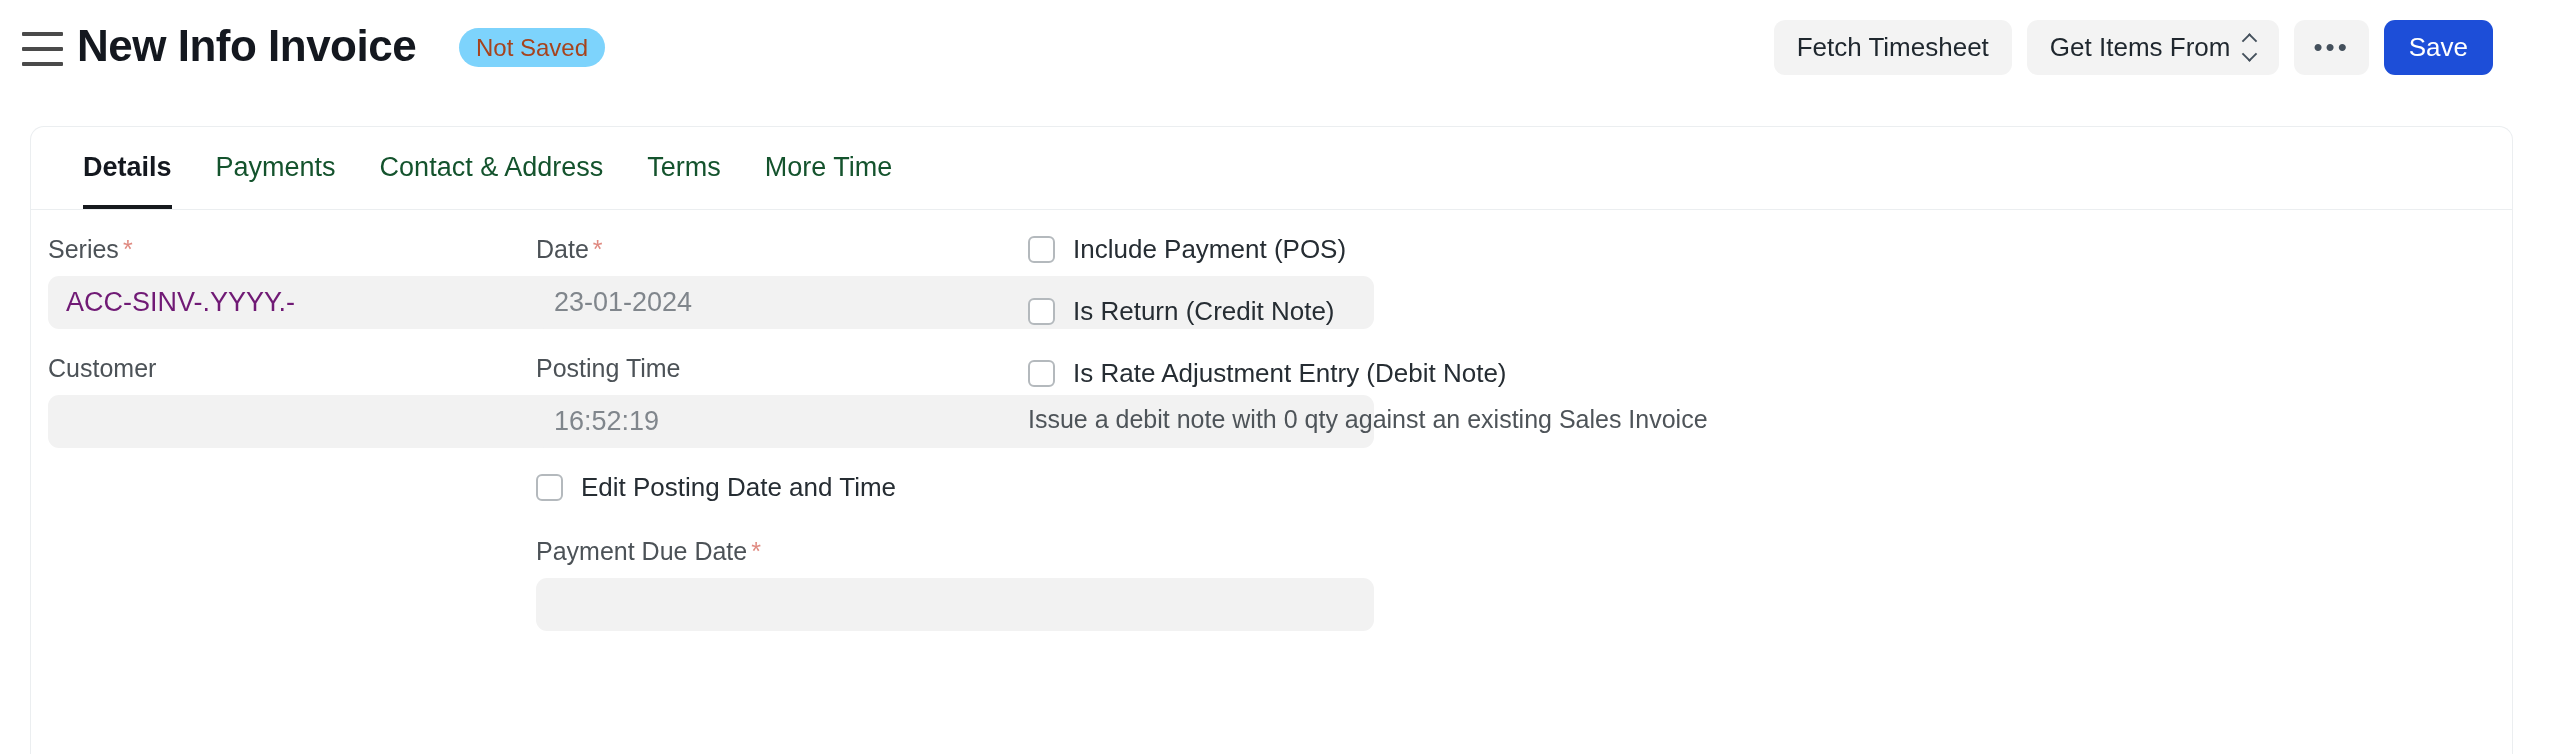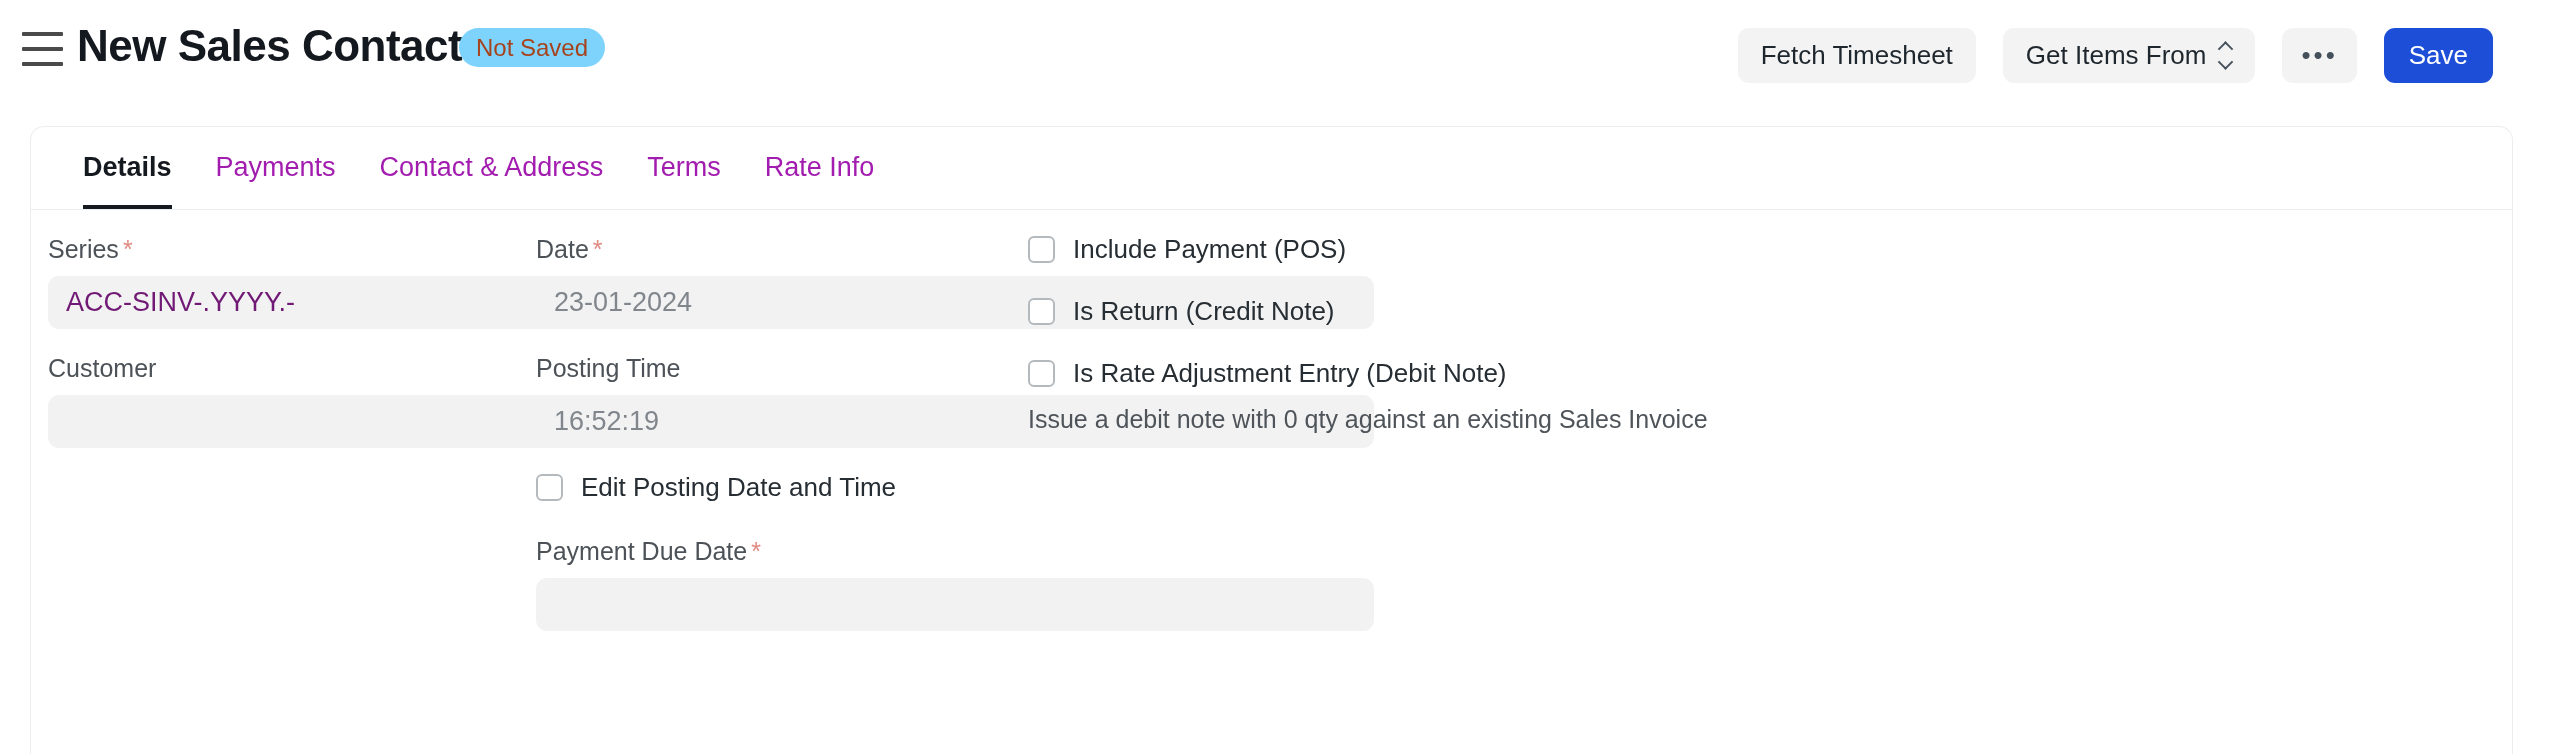--- a/index.html
+++ b/index.html
@@ -53,23 +53,23 @@
     display: flex; align-items: center;
     background: #7dd3fc;
     color: #a6431d;
     font-size: 24px;
     border-radius: 20px;
     white-space: nowrap;
   }
 
   .topbar-actions {
     position: absolute;
-    right: 83px; top: 28px;
+    right: 83px; top: 20px;
     height: 55px;
-    display: flex; align-items: center; gap: 27px;
+    display: flex; align-items: center; gap: 15px;
   }
 
   .btn {
     height: 55px;
     display: flex; align-items: center; justify-content: center;
     gap: 12px;
     padding: 0 23px;
     border: none;
     border-radius: 11px;
     background: #f3f3f3;
@@ -123,21 +123,21 @@
     border-bottom: 1px solid #ebeef0;
     display: flex; align-items: flex-end;
     padding-left: 30px;
   }
   .tab {
     position: relative;
     height: 83px;
     display: flex; align-items: center;
     padding: 0 22px;
     font-size: 27px;
-    color: #a21caf;
+    color: #14532d;
     cursor: pointer;
     white-space: nowrap;
   }
   .tab.active {
     color: #14181f;
     font-weight: 700;
     margin-top: 9px;
   }
   .tab.active::after {
     content: "";
@@ -228,21 +228,21 @@
 <body>
 
 <div class="topbar">
 
   <div class="hamburger">
     <span></span>
     <span></span>
     <span></span>
   </div>
 
-  <div class="page-title">New Sales Contact</div>
+  <div class="page-title">New Info Invoice</div>
 
   <div class="status-badge">Not Saved</div>
 
   <div class="topbar-actions">
 
     <button class="btn">
       <span>Fetch Timesheet</span>
     </button>
 
     <button class="btn">
@@ -264,21 +264,21 @@
   </div>
 </div>
 
 <div class="card">
 
   <div class="tabs">
     <div class="tab active">Details</div>
     <div class="tab">Payments</div>
     <div class="tab">Contact &amp; Address</div>
     <div class="tab">Terms</div>
-    <div class="tab">Rate Info</div>
+    <div class="tab">More Time</div>
   </div>
 
   <div class="form">
 
     <div class="col col-1">
 
       <div class="field">
         <div class="field-label">
           <span>Series</span><span class="req">*</span>
         </div>

